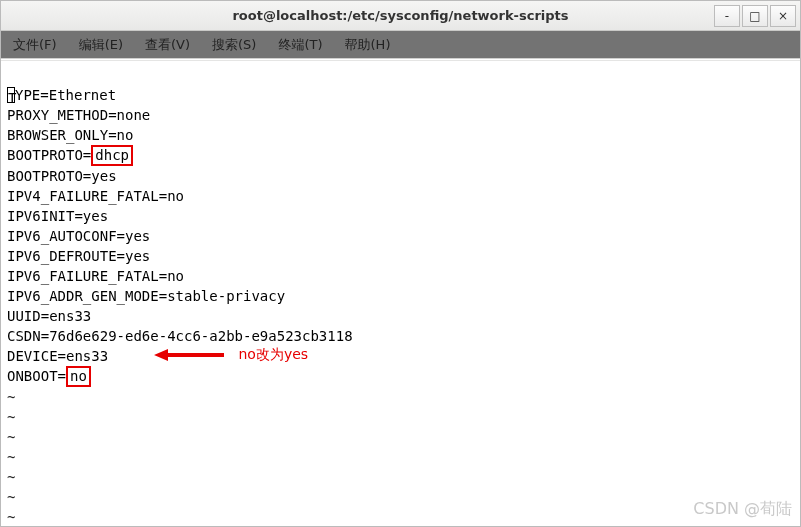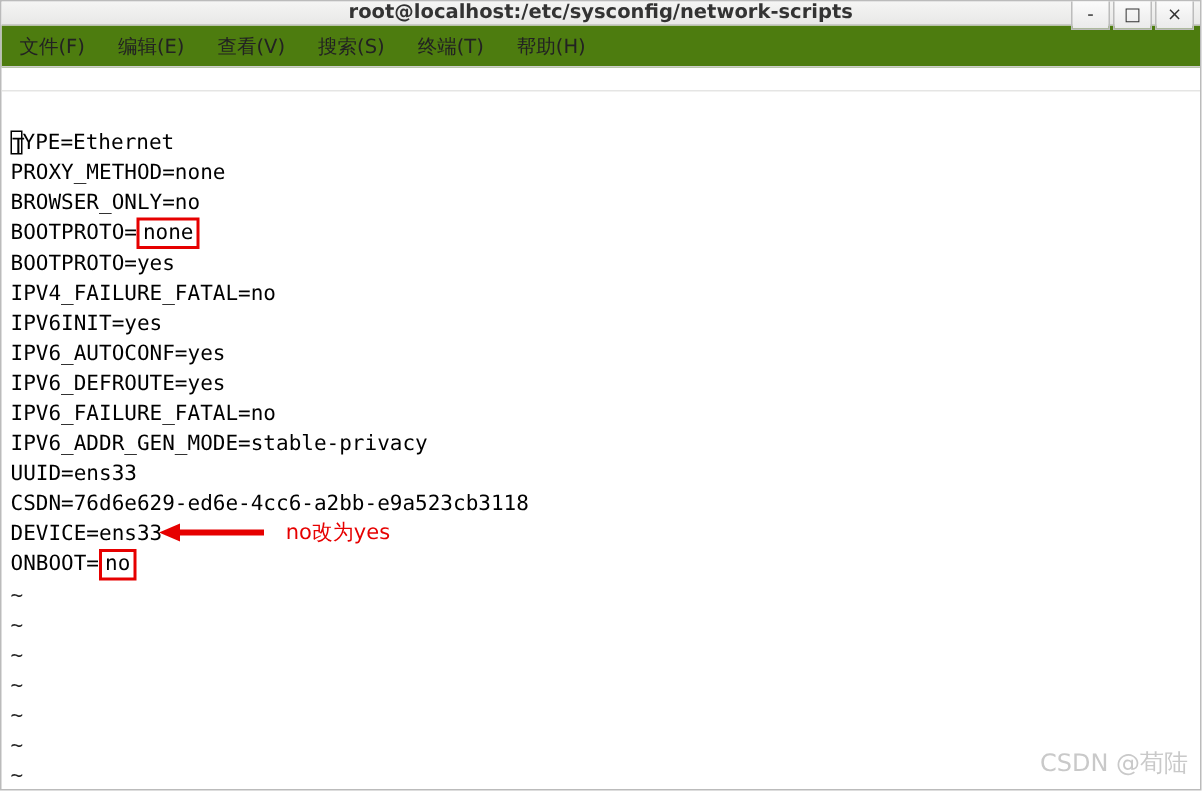--- a/index.html
+++ b/index.html
@@ -1,21 +1,21 @@
 <!DOCTYPE html>
 <html><head>
   <meta charset="utf-8">
   <style>
     * { box-sizing:border-box; margin:0; padding:0; }
     body{ font-family:"DejaVu Sans","Arial",sans-serif; background:#fff; width:801px; height:527px; border:1px solid #bbb; overflow:hidden; position:relative;}
-    .titlebar{height:16px;background:linear-gradient(#f5f5f4,#e8e8e7);border-bottom:1px solid #c9c9c7;display:flex;align-items:center;position:relative;}
+    .titlebar{height:30px;background:linear-gradient(#f5f5f4,#e8e8e7);border-bottom:1px solid #c9c9c7;display:flex;align-items:center;position:relative;}
     .ttl{position:absolute;left:0;right:0;text-align:center;font-size:13px;color:#333;font-weight:600;}
     .win-btns{position:absolute;right:4px;top:0;height:100%;display:flex;align-items:center;gap:2px;}
     .win-btn{width:26px;height:22px;border:1px solid #bcbcbc;background:linear-gradient(#fdfdfd,#eaeaea);display:flex;align-items:center;justify-content:center;font-size:12px;color:#333;cursor:pointer;}
-    .menubar{height:28px;background:#4d7c0f;border-bottom:1px solid #cfcfce;display:flex;align-items:center;padding:0 6px;font-size:13px;color:#222;gap:10px;}
+    .menubar{height:28px;background:#737373;border-bottom:1px solid #cfcfce;display:flex;align-items:center;padding:0 6px;font-size:13px;color:#222;gap:10px;}
     .menu{padding:3px 6px;cursor:pointer;}
     .editor{position:absolute;top:59px;left:0;right:0;bottom:0;border-top:1px solid #e5e5e4;}
     .txt{font-family:"DejaVu Sans Mono","Courier New",monospace;font-size:14px;line-height:20px;color:#000;padding:4px 6px;white-space:pre;}
     .cursor{display:inline-block;width:8px;height:16px;border:1px solid #000;vertical-align:text-bottom;}
     .box{display:inline-block;border:2px solid #e60000;padding:0 2px;line-height:17px;}
     .tilde{color:#000;opacity:.85;}
     .annot{position:absolute;color:#e60000;font-size:14px;font-family:"DejaVu Sans",sans-serif;pointer-events:none;}
     .arrow{display:inline-block;vertical-align:middle;}
     .arrow svg{display:block;}
     .watermark{position:absolute;right:8px;bottom:6px;color:#c9c9c9;font-size:16px;}
@@ -39,21 +39,21 @@
   <div class="menu">搜索(S)</div>
   <div class="menu">终端(T)</div>
   <div class="menu">帮助(H)</div>
 </div>
 
 <div class="editor">
   <div class="txt">
 <span class="cursor"><span>T</span></span><span>YPE=Ethernet</span>
 <span>PROXY_METHOD=none</span>
 <span>BROWSER_ONLY=no</span>
-<span>BOOTPROTO=</span><span class="box">none</span>
+<span>BOOTPROTO=</span><span class="box">dhcp</span>
 <span>BOOTPROTO=yes</span>
 <span>IPV4_FAILURE_FATAL=no</span>
 <span>IPV6INIT=yes</span>
 <span>IPV6_AUTOCONF=yes</span>
 <span>IPV6_DEFROUTE=yes</span>
 <span>IPV6_FAILURE_FATAL=no</span>
 <span>IPV6_ADDR_GEN_MODE=stable-privacy</span>
 <span>UUID=ens33</span>
 <span>CSDN=76d6e629-ed6e-4cc6-a2bb-e9a523cb3118</span>
 <span>DEVICE=ens33</span>
@@ -62,21 +62,21 @@
 <span class="tilde">~</span>
 <span class="tilde">~</span>
 <span class="tilde">~</span>
 <span class="tilde">~</span>
 <span class="tilde">~</span>
 <span class="tilde">~</span>
 
   </div>
 
 
-  <div class="annot" style="top:285px;left:105px;">
+  <div class="annot" style="top:285px;left:105px;padding-left:48px;">
     <span class="arrow"><svg width="70" height="14">
           <polygon points="0,7 14,1 14,5 70,5 70,9 14,9 14,13" fill="#e60000"></polygon>
         </svg></span>
     <span style="margin-left:10px;">no改为yes</span>
   </div>
 
 </div>
 
 <div class="watermark">CSDN @荀陆</div>
 

